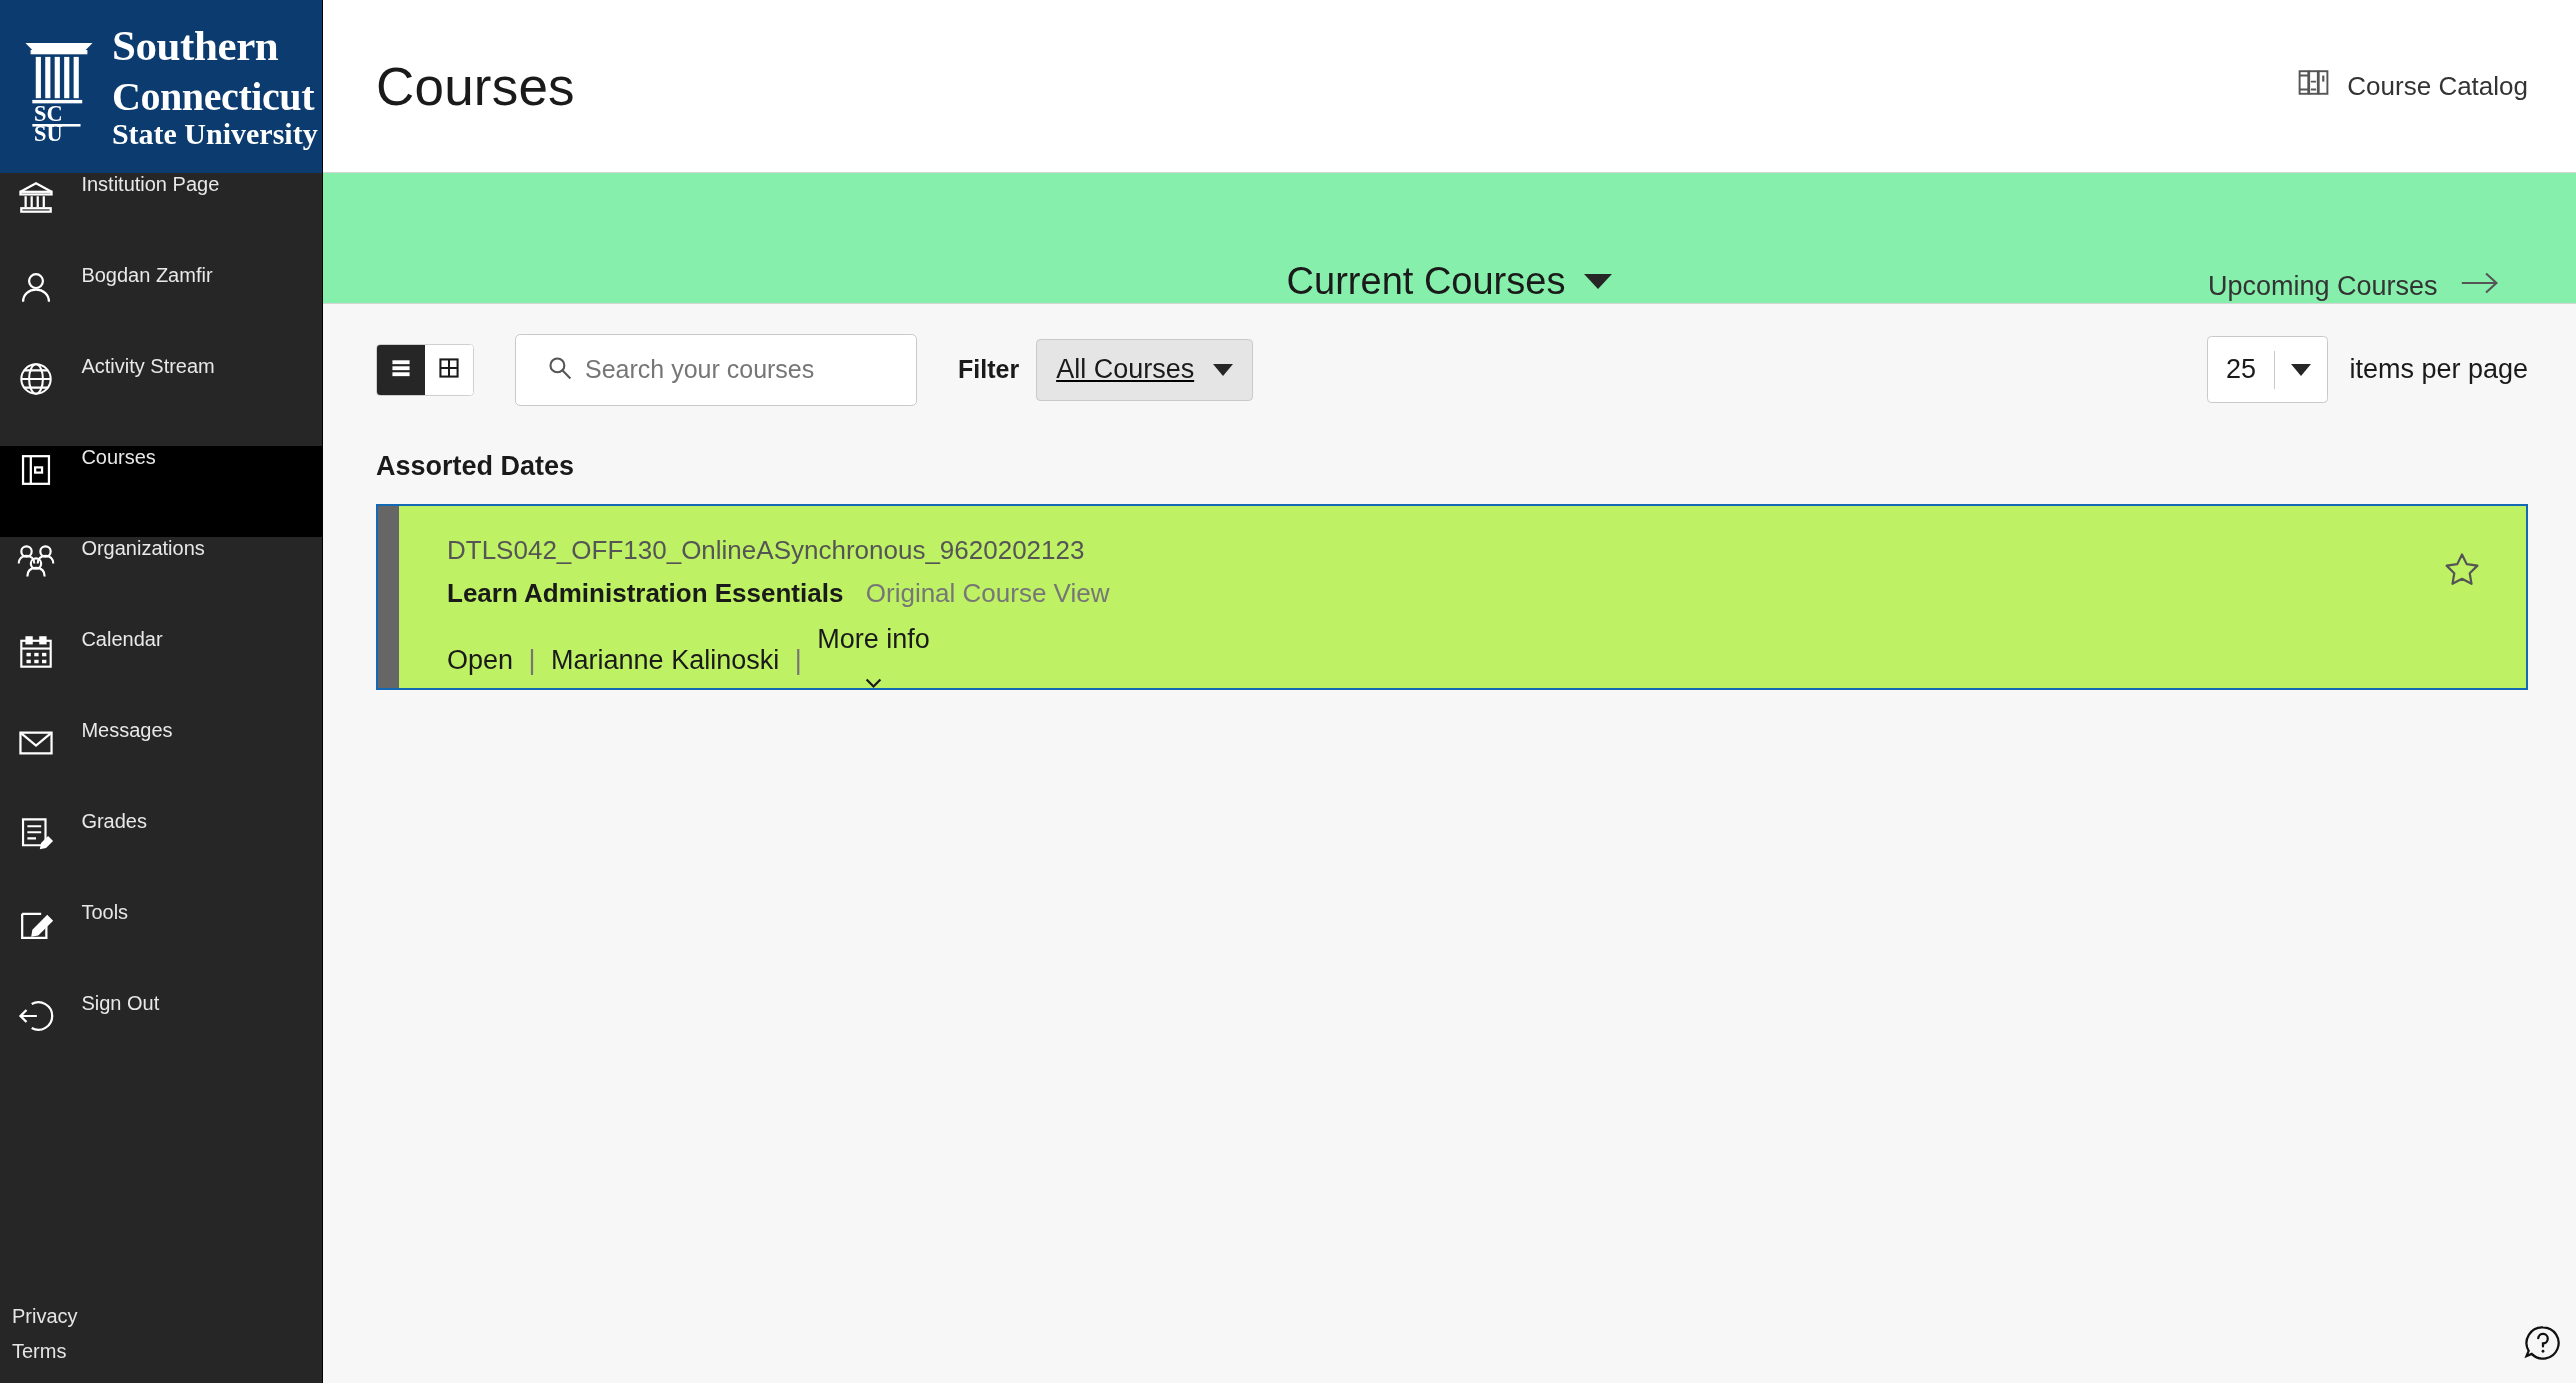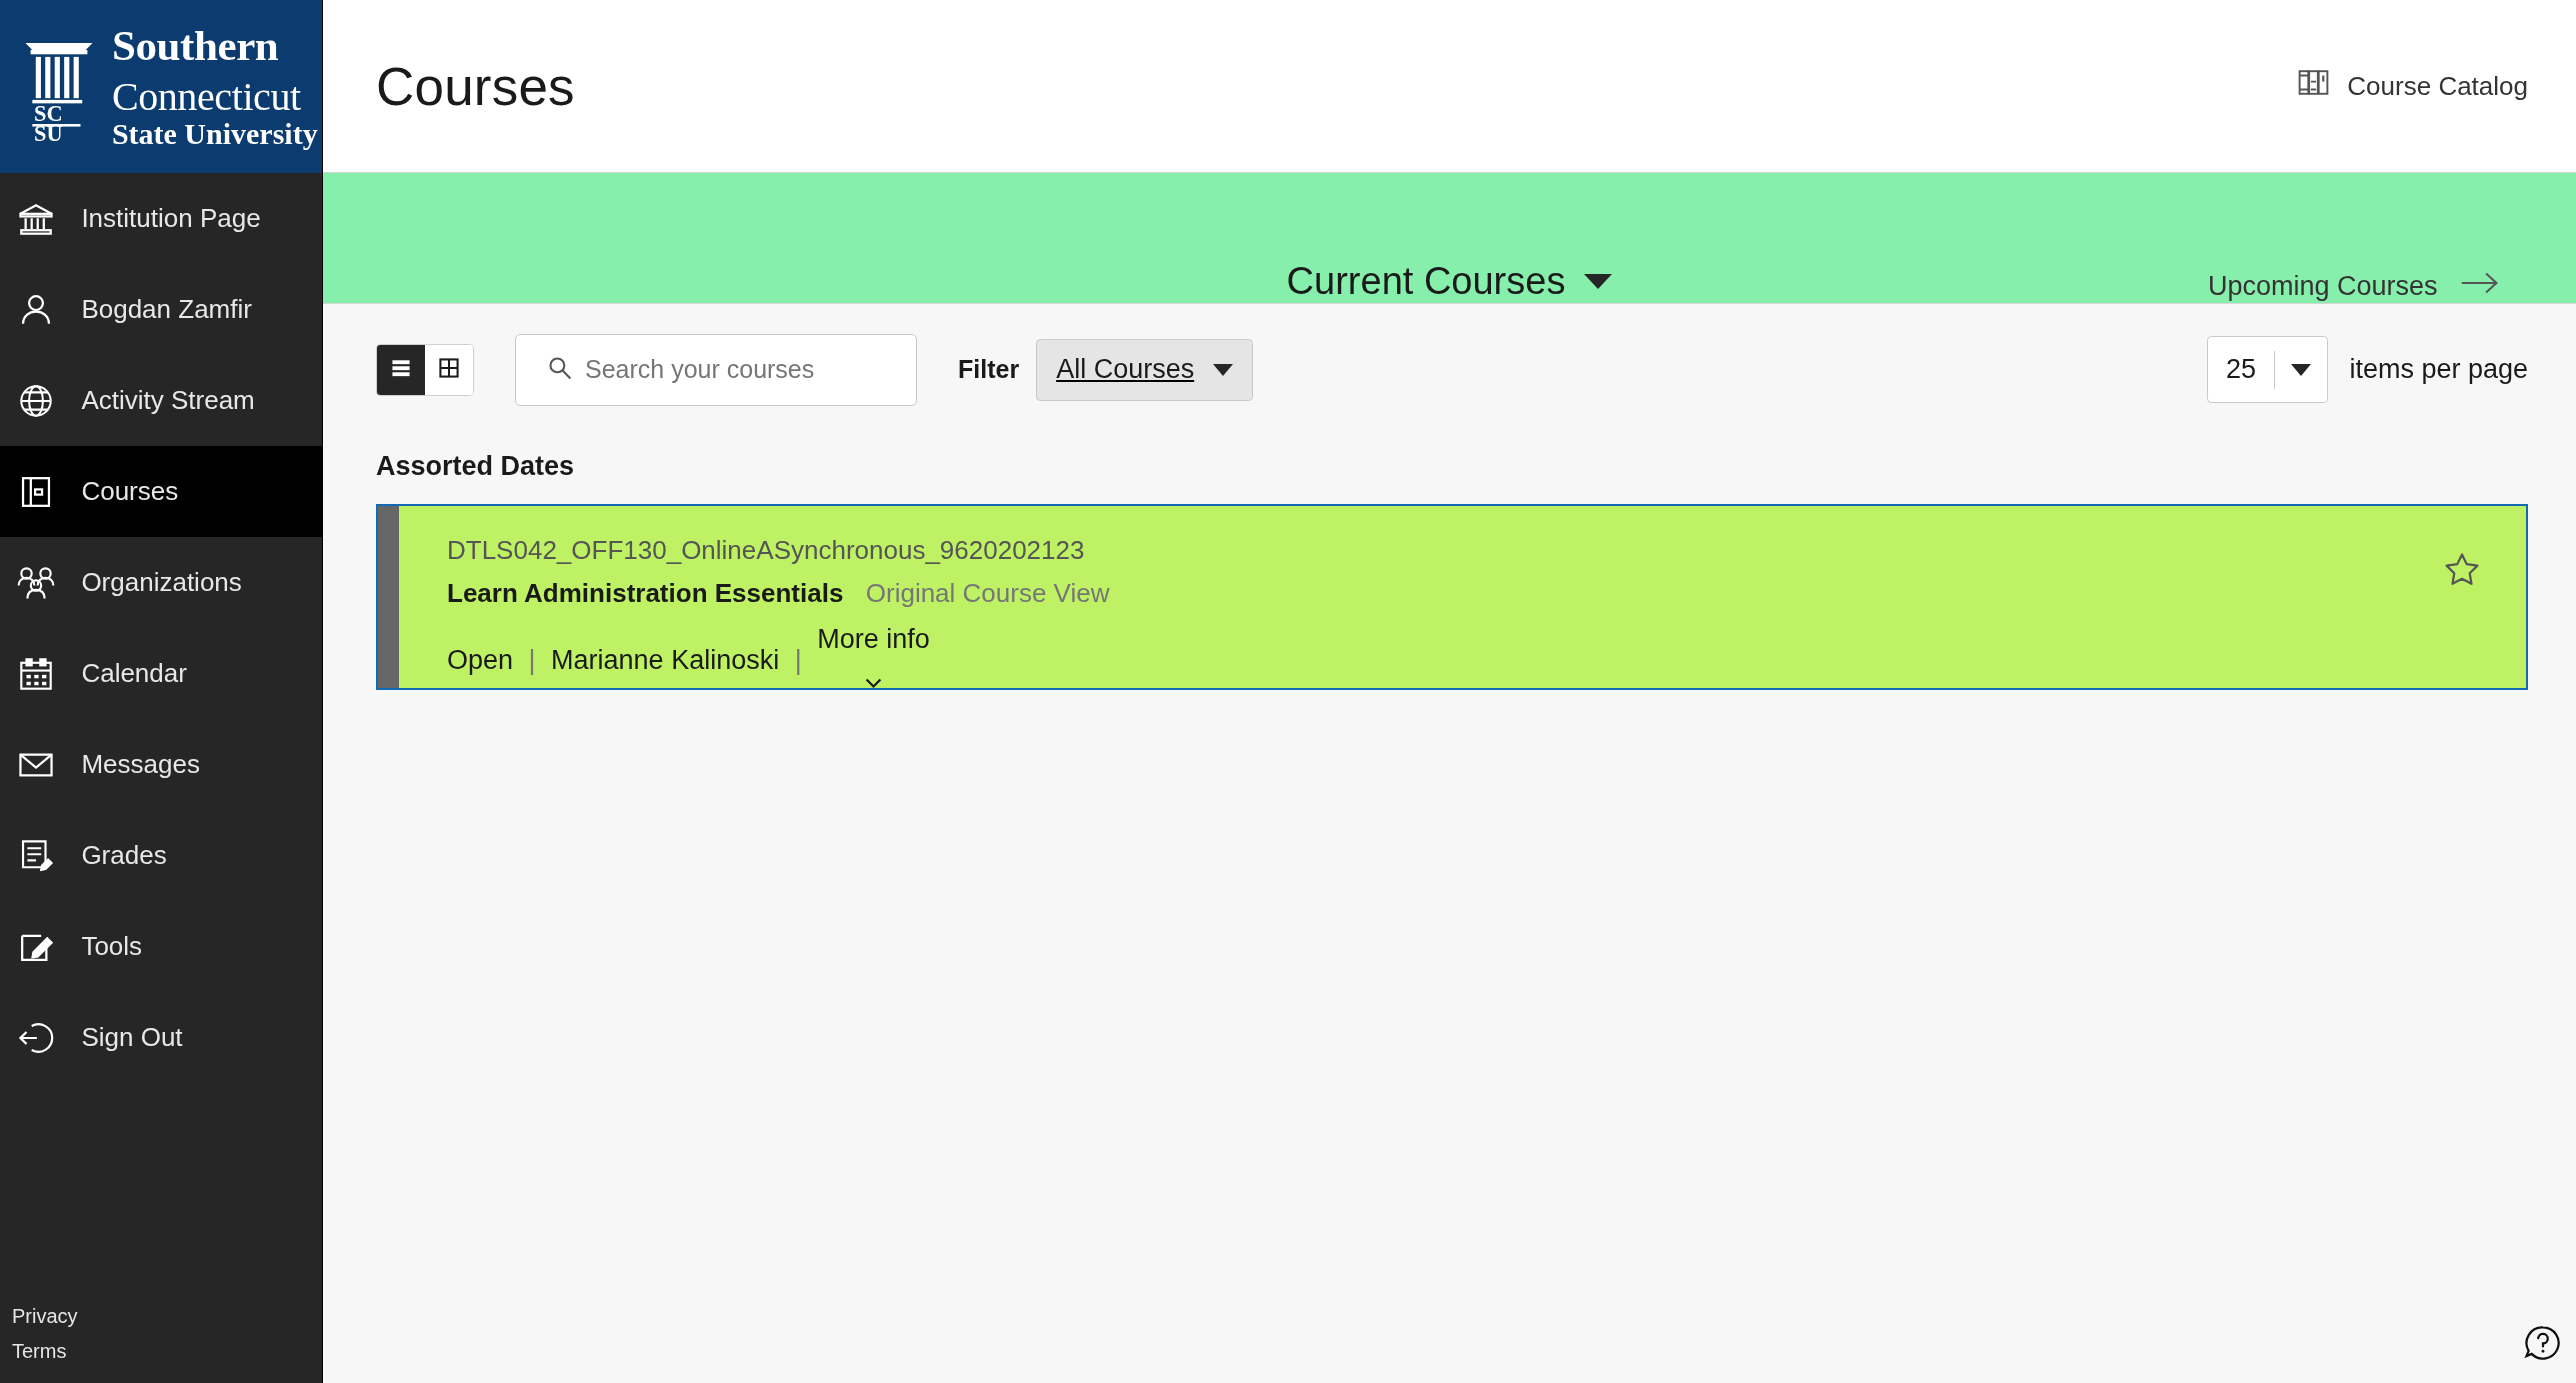--- a/index.html
+++ b/index.html
@@ -45,37 +45,36 @@
   }
   .logo-words {
     display: flex;
     flex-direction: column;
     justify-content: center;
     color: #ffffff;
     font-family: "Liberation Serif", serif;
     line-height: 1.0;
   }
   .logo-words .l1 { font-size: 43px; font-weight: bold; letter-spacing: -0.4px; }
-  .logo-words .l2 { font-size: 40px; font-weight: normal; letter-spacing: -0.4px; margin-top: 10px;}
+  .logo-words .l2 { font-size: 40px; font-weight: bold; letter-spacing: -0.4px; margin-top: 10px;}
   .logo-words .l3 { font-size: 30px; font-weight: bold; margin-top: 2.6px;}
 
   .nav {
     display: flex;
     flex-direction: column;
     padding-top: 0px;
     flex: 1 1 auto;
   }
   .nav-item {
     display: flex;
-    align-items: center;
     height: 91px;
     padding-left: 12px;
     gap: 22.4px;
     color: #e8e8e8;
-    font-size: 26px;
+    font-size: 20px;
     cursor: pointer;
   }
   .nav-item.active {
     background: #000000;
   }
   .nav-icon {
     width: 47px;
     height: 47px;
     flex: 0 0 47px;
     display: flex;

